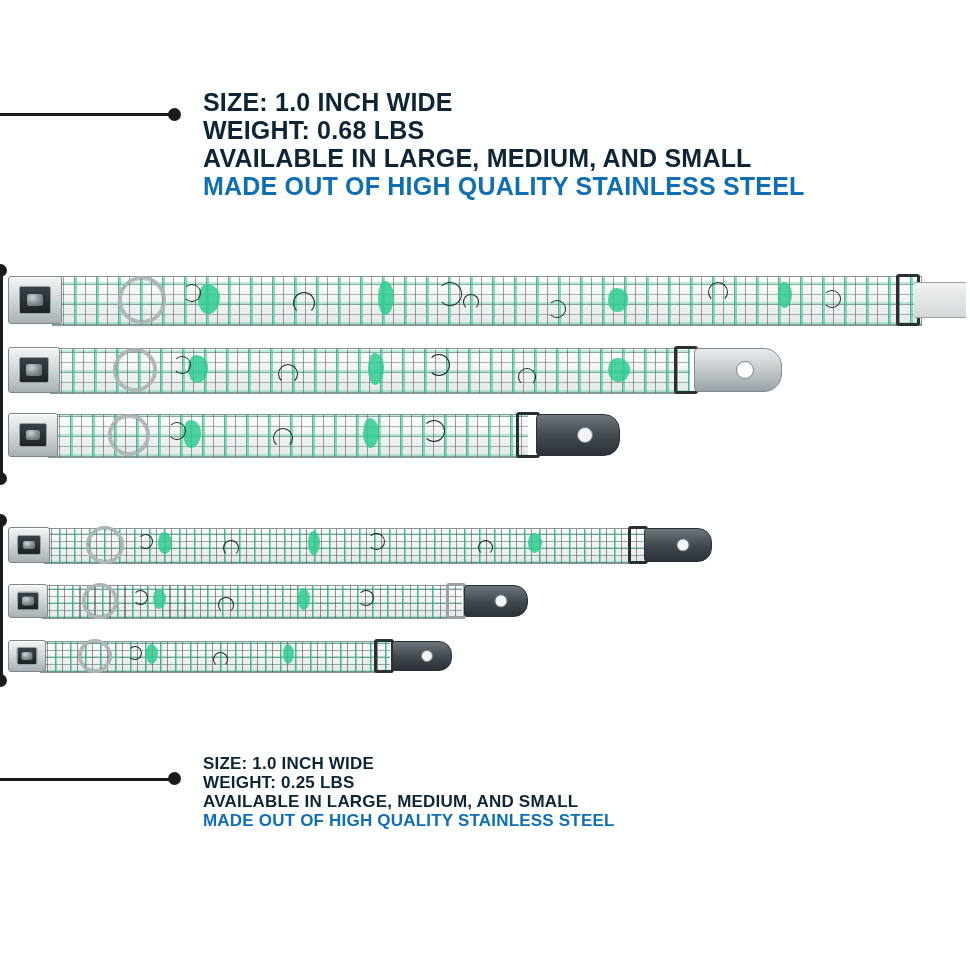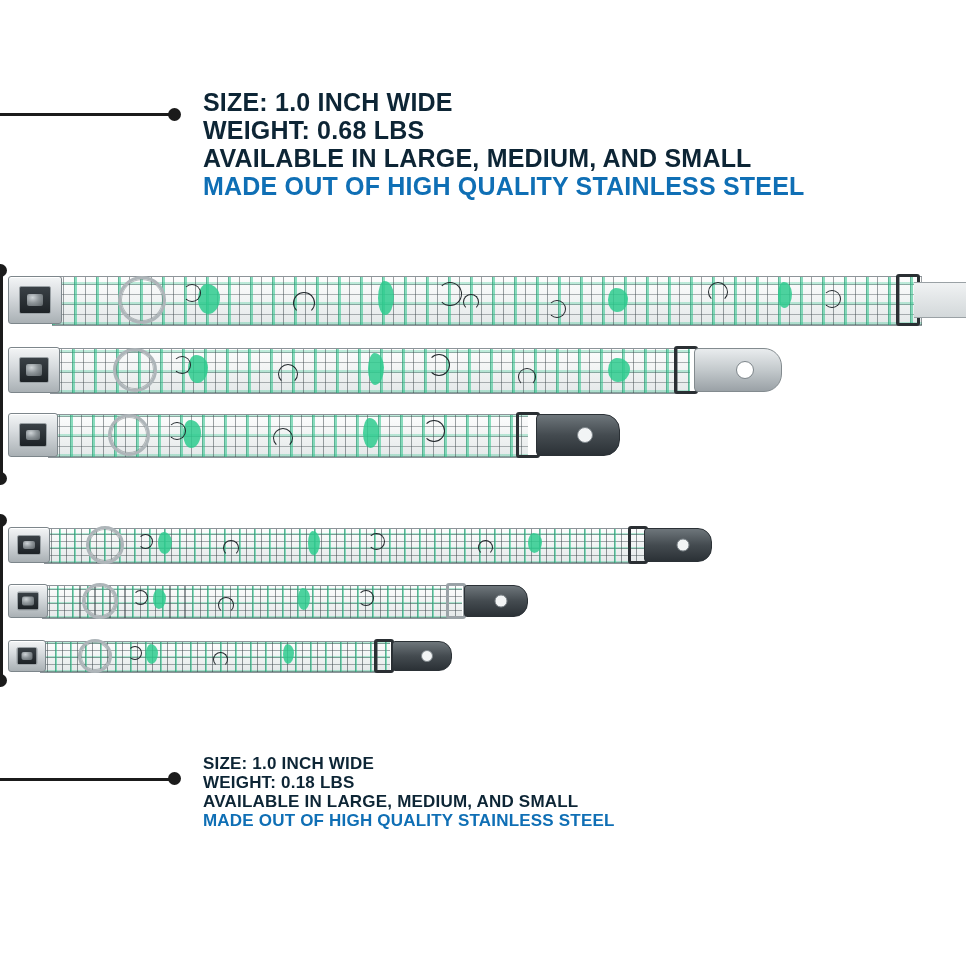--- a/index.html
+++ b/index.html
@@ -259,18 +259,18 @@
     <div class="tip dark" style="left:384px;width:58px;height:28px;border-radius:3px 13px 13px 3px;">
       <div class="hole" style="width:10px;height:10px;"></div>
     </div>
   </div>
 
   <div class="leader leader-h" style="left:0px;top:778px;width:175px;"></div>
   <div class="dot" style="left:168px;top:772px;"></div>
 
   <div class="spec-block spec-bottom">
     <div class="spec-line spec-dark">SIZE: 1.0 INCH WIDE</div>
-    <div class="spec-line spec-dark">WEIGHT: 0.18 LBS</div>
+    <div class="spec-line spec-dark">WEIGHT: 0.25 LBS</div>
     <div class="spec-line spec-dark">AVAILABLE IN LARGE, MEDIUM, AND SMALL</div>
     <div class="spec-line spec-blue">MADE OUT OF HIGH QUALITY STAINLESS STEEL</div>
   </div>
 
 </div>
 
 </body></html>

